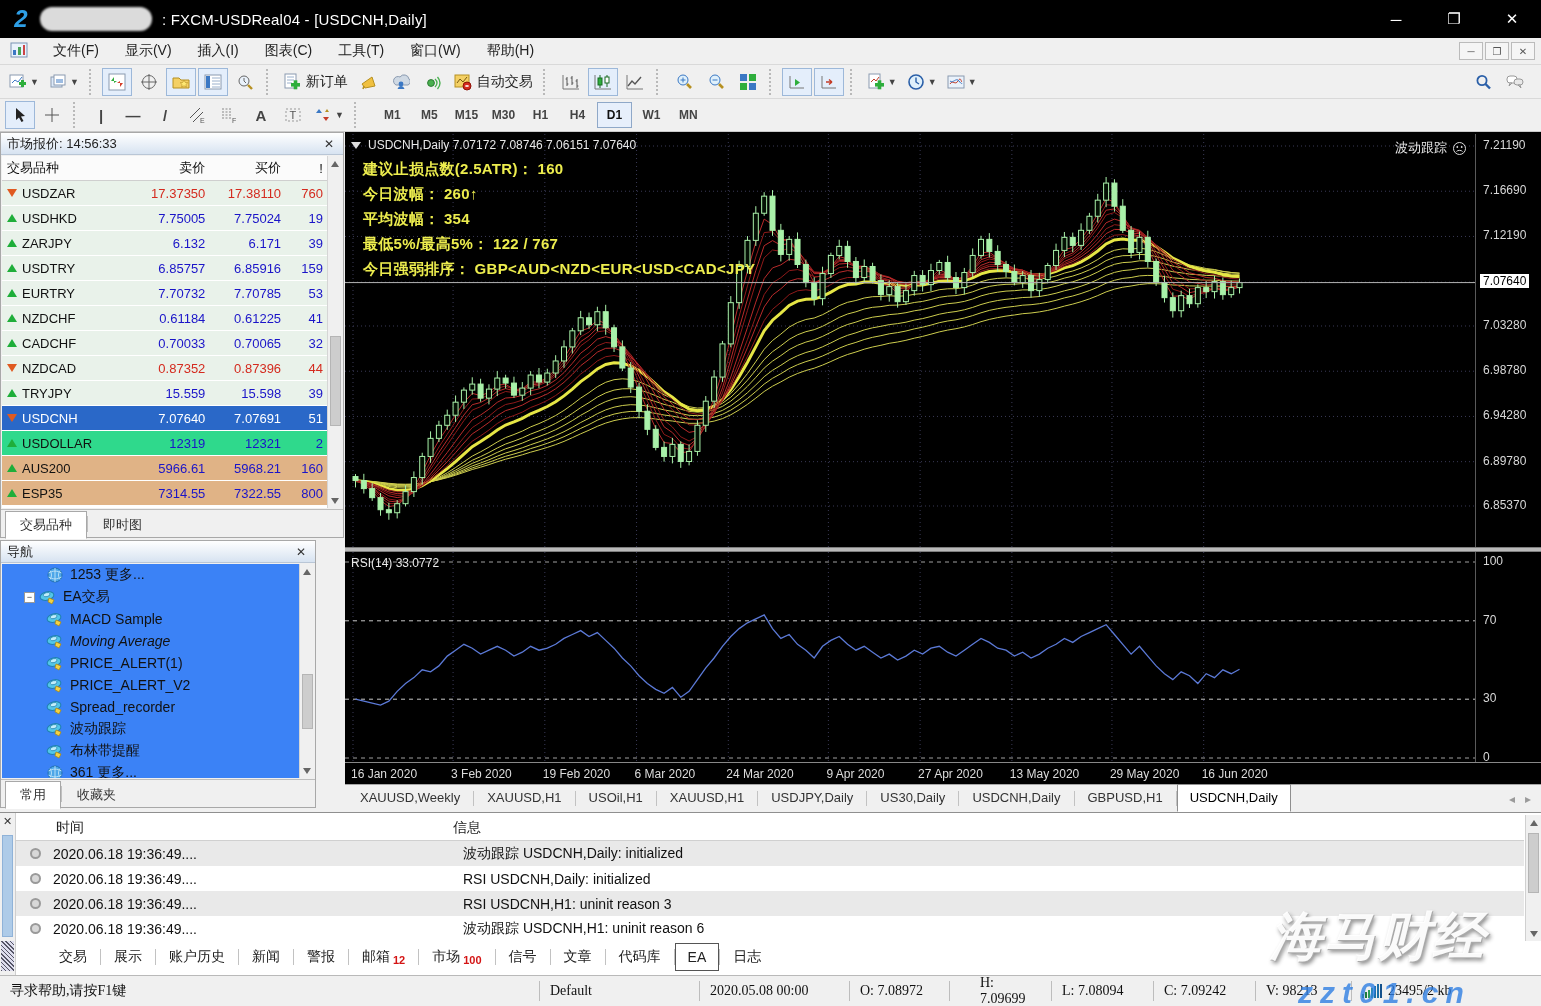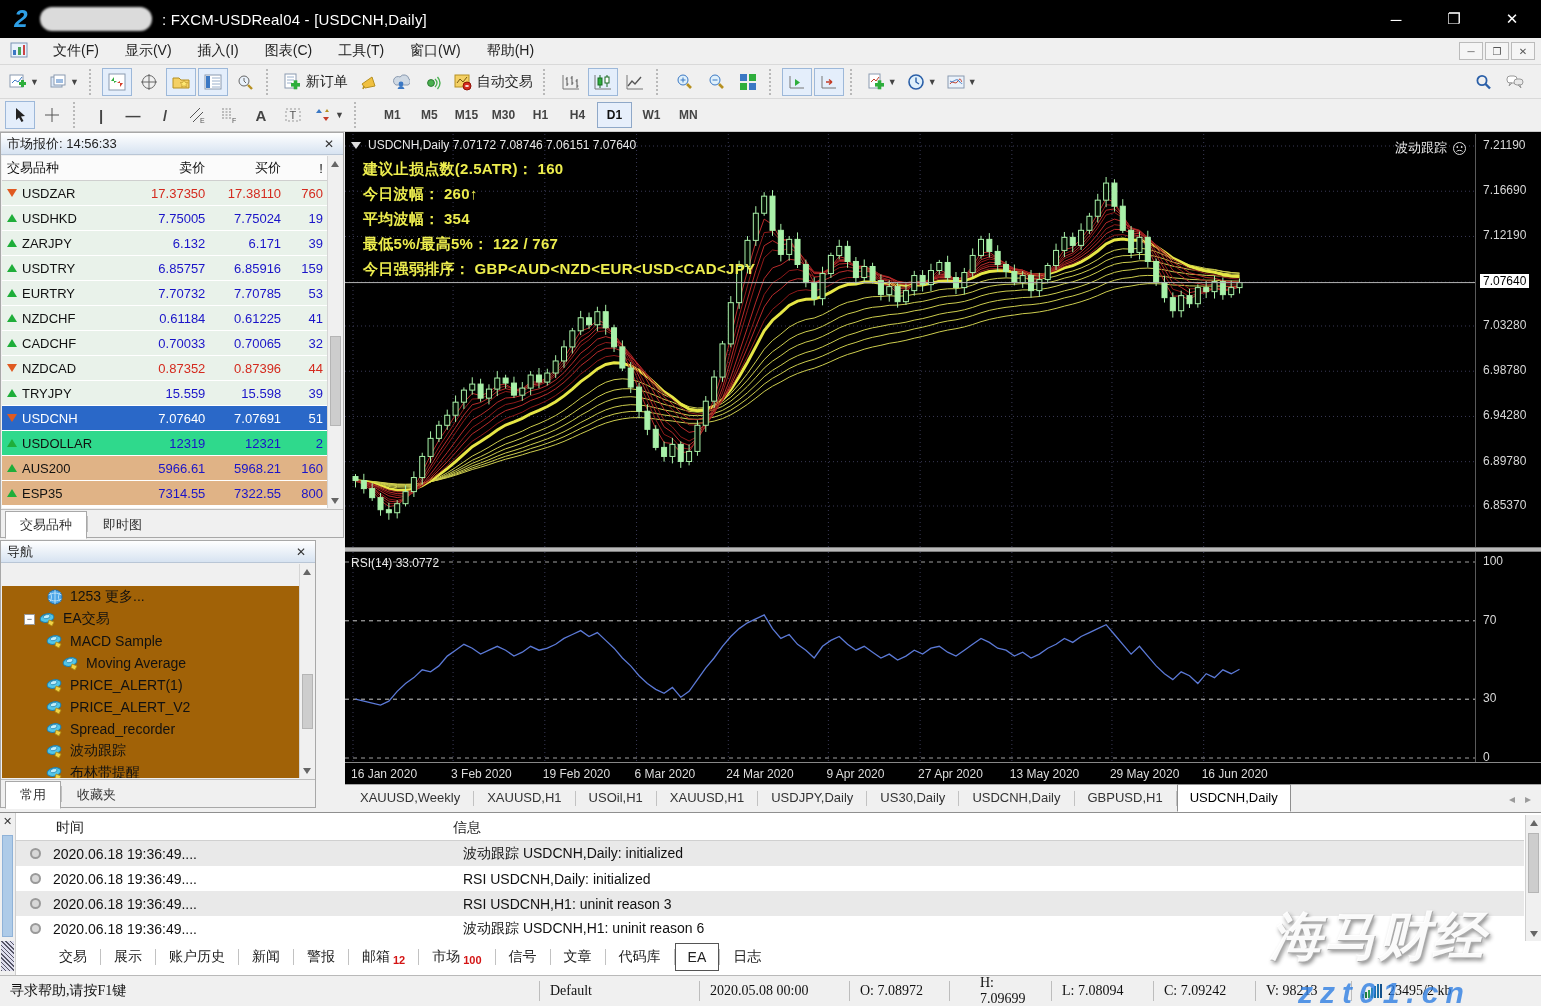--- a/index.html
+++ b/index.html
@@ -63,21 +63,21 @@
   .scroll-btn{height:15px;display:flex;align-items:center;justify-content:center;background:#f0f0f0;}
   .thumb{position:absolute;left:2px;width:11px;background:#cdcdcd;border:1px solid #b5b5b5;}
   .tri-up{width:0;height:0;border-left:4px solid transparent;border-right:4px solid transparent;border-bottom:6px solid #666;}
   .tri-down{width:0;height:0;border-left:4px solid transparent;border-right:4px solid transparent;border-top:6px solid #666;}
   .panel-tabs{position:absolute;left:0;bottom:0;height:28px;right:0;background:#f0f0f0;border-top:1px solid #bdbdbd;
               display:flex;align-items:flex-start;padding-left:4px;}
   .ptab{padding:4px 14px;font-size:13px;color:#333;border:1px solid transparent;margin-top:1px;}
   .ptab.active{background:#fff;border:1px solid #a8a8a8;border-bottom:1px solid #fff;}
   .ptab-sep{width:1px;height:16px;background:#c0c0c0;margin-top:6px;}
   
-  .nav-tree{position:absolute;left:1px;top:23px;right:16px;bottom:29px;background:#a16207;overflow:hidden;margin-top:22px;}
+  .nav-tree{position:absolute;left:1px;top:23px;right:16px;bottom:29px;background:#3b82f6;overflow:hidden;}
   .nav-item{display:flex;align-items:center;height:22px;font-size:14px;color:#111;white-space:nowrap;}
   .expander{width:11px;height:11px;border:1px solid #999;background:#fff;font-size:9px;line-height:9px;text-align:center;color:#333;margin-right:4px;}
   .nav-ic{width:18px;height:16px;margin-right:6px;flex:none;}
   
   .chart-area{position:absolute;left:345px;top:132px;width:1196px;height:680px;background:#000;}
   .price-pane{position:absolute;left:0;top:2px;width:1196px;height:414px;}
   .plot-border{position:absolute;left:1130px;top:0;width:1px;height:414px;background:#5a5a5a;}
   .chart-header{position:absolute;left:6px;top:4px;color:#e8e8e8;font-size:12px;display:flex;align-items:center;}
   .chart-header .tri{width:0;height:0;border-left:5px solid transparent;border-right:5px solid transparent;border-top:7px solid #dcdcdc;margin-right:7px;}
   .annots{position:absolute;left:18px;top:22px;color:#eded4e;font-size:15px;line-height:25px;font-weight:600;letter-spacing:.3px;}
@@ -584,21 +584,21 @@
           <span>EA交易</span>
         </div>
         <div class="nav-item" style="padding-left: 44px;">
           <svg class="nav-ic" viewBox="0 0 18 16">
             <ellipse cx="8" cy="7" rx="7" ry="4.2" fill="#53c6e8" stroke="#1f7fae" transform="rotate(-14 8 7)"></ellipse>
             <ellipse cx="8" cy="5.6" rx="3.4" ry="2" fill="#bfeefb" stroke="#1f7fae" stroke-width="0.7" transform="rotate(-14 8 7)"></ellipse>
             <path d="M10 9l5 2-2 4-4-2.2z" fill="#f2d246" stroke="#ad8a12" stroke-width="0.8"></path>
           </svg>
           <span>MACD Sample</span>
         </div>
-        <div class="nav-item" style="padding-left: 60px;">
+        <div class="nav-item" style="padding-left: 44px; font-style: italic;">
           <svg class="nav-ic" viewBox="0 0 18 16">
             <ellipse cx="8" cy="7" rx="7" ry="4.2" fill="#53c6e8" stroke="#1f7fae" transform="rotate(-14 8 7)"></ellipse>
             <ellipse cx="8" cy="5.6" rx="3.4" ry="2" fill="#bfeefb" stroke="#1f7fae" stroke-width="0.7" transform="rotate(-14 8 7)"></ellipse>
             <path d="M10 9l5 2-2 4-4-2.2z" fill="#f2d246" stroke="#ad8a12" stroke-width="0.8"></path>
           </svg>
           <span>Moving Average</span>
         </div>
         <div class="nav-item" style="padding-left: 44px;">
           <svg class="nav-ic" viewBox="0 0 18 16">
             <ellipse cx="8" cy="7" rx="7" ry="4.2" fill="#53c6e8" stroke="#1f7fae" transform="rotate(-14 8 7)"></ellipse>

